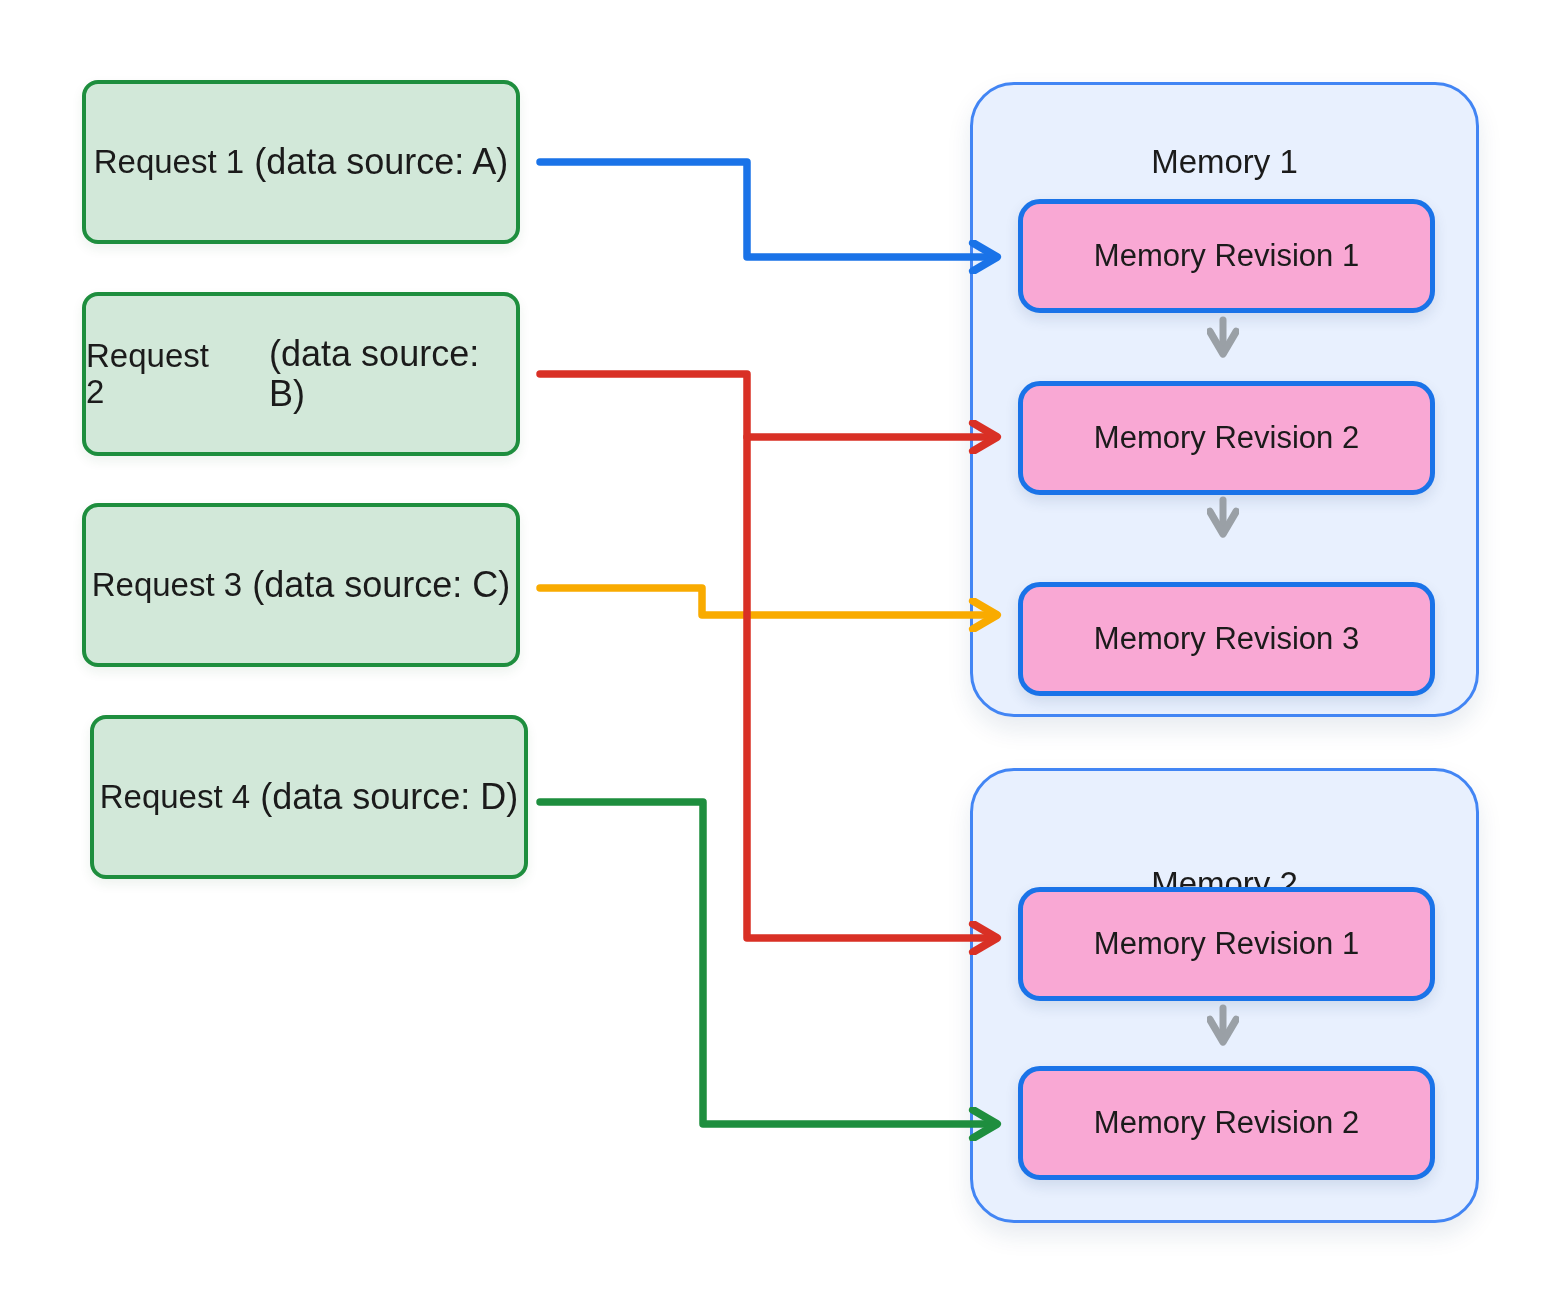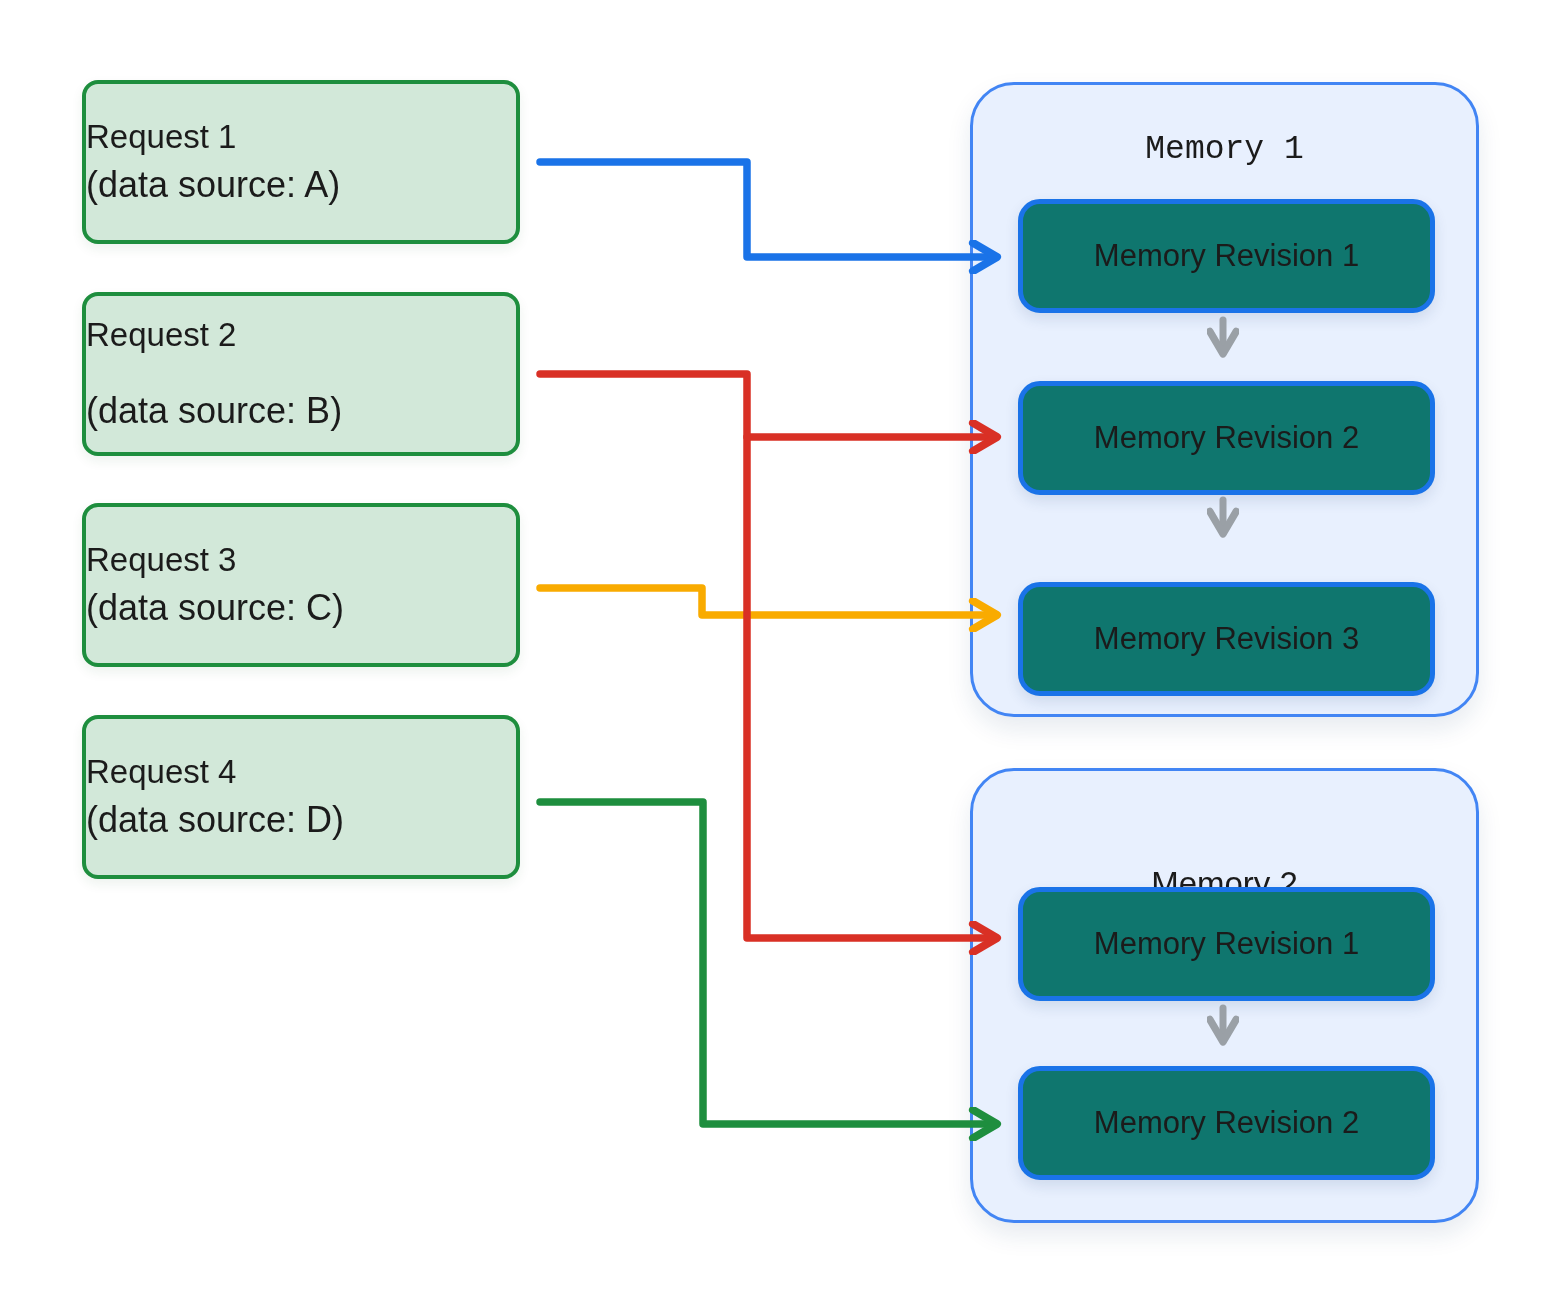--- a/index.html
+++ b/index.html
@@ -21,29 +21,29 @@
   .request-box {
     position: absolute;
     left: 82px;
     width: 438px;
     height: 164px;
     box-sizing: border-box;
     background: #d2e8d9;
     border: 4px solid #1e8e3e;
     border-radius: 16px;
     display: flex;
-    flex-direction: column;
+    align-items: center;
     justify-content: center;
     gap: 10px;
     box-shadow: 0 5px 12px rgba(27, 94, 32, 0.08);
   }
   .req-1 { top: 80px; }
   .req-2 { top: 292px; gap: 38px; }
   .req-3 { top: 503px; }
-  .req-4 { top: 715px; }
+  .req-4 { top: 715px; margin-left: 8px; }
   .request-title {
     font-size: 33px;
     font-weight: 500;
     line-height: 1.1;
     color: #1b1b1b;
   }
   .request-subtitle {
     font-size: 36px;
     font-weight: 400;
     line-height: 1.1;
@@ -65,30 +65,30 @@
   .mem-2 { top: 768px; height: 455px; }
   .memory-title {
     position: absolute;
     left: 0;
     width: 100%;
     text-align: center;
     font-size: 33px;
     font-weight: 500;
     color: #1b1b1b;
   }
-  .mem-1 .memory-title { top: 46px; font-family: Liberation Mono, monospace; }
+  .mem-1 .memory-title { top: 58px; }
   .mem-2 .memory-title { top: 46px; margin-top: 48px; }
 
   .revision-box {
     position: absolute;
     left: 45px;
     width: 417px;
     height: 114px;
     box-sizing: border-box;
-    background: #0f766e;
+    background: #f9a8d4;
     border: 5px solid #1a73e8;
     border-radius: 22px;
     display: flex;
     align-items: center;
     justify-content: center;
     box-shadow: 0 6px 14px rgba(23, 58, 110, 0.12);
   }
   .revision-label {
     font-size: 31px;
     font-weight: 500;

